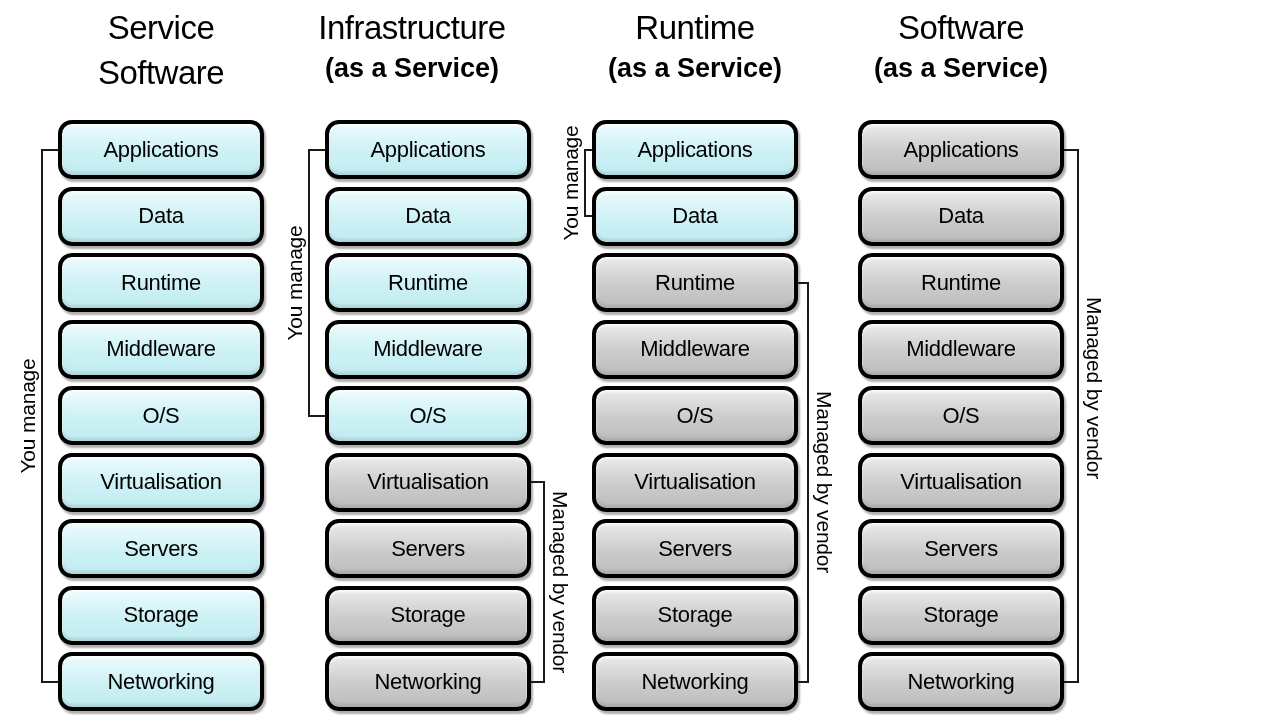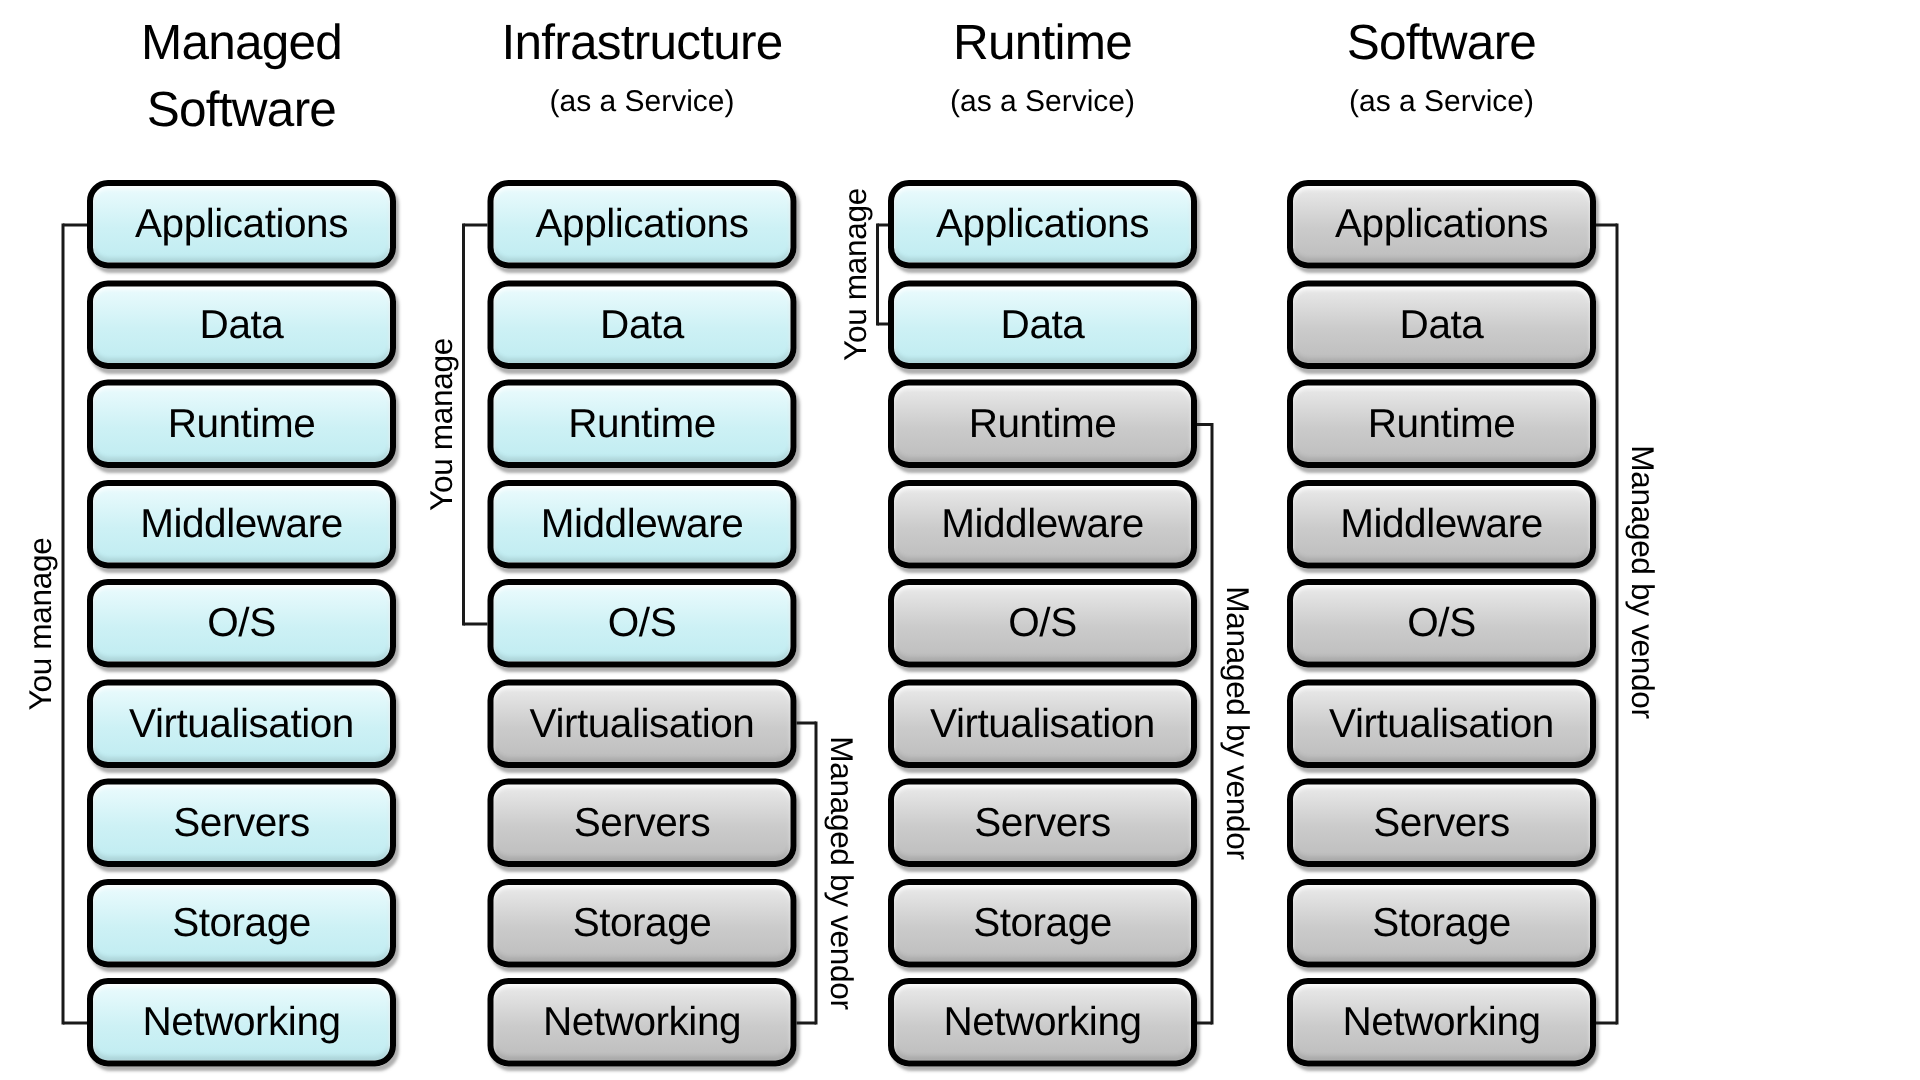--- a/index.html
+++ b/index.html
@@ -13,33 +13,34 @@
     overflow: hidden;
   }
   .col-header { position: absolute; text-align: center; }
   .col-title {
     font-size: 33px;
     line-height: 45px;
     white-space: nowrap;
     letter-spacing: -0.5px;
   }
   .col-subtitle {
-    font-size: 20px;
+    font-size: 27px;
     line-height: 36px;
     white-space: nowrap;
+    font-weight: bold;
   }
   .box {
     position: absolute;
     box-sizing: border-box;
     border: 4px solid var(--border, #000000);
     border-radius: 14px;
     display: flex;
     align-items: center;
     justify-content: center;
-    font-size: 27px;
+    font-size: 22px;
     letter-spacing: -0.3px;
     box-shadow:
       2px 3px 2px rgba(110,110,110,0.55),
       inset 0 2px 3px rgba(255,255,255,0.85),
       inset 0 -3px 3px rgba(0,0,0,0.10);
   }
   .box.you {
     background: linear-gradient(180deg, #ebfbfd 0%, var(--you-fill, #cdf1f5) 55%, #c0ecf1 100%);
   }
   .box.vendor {
@@ -51,37 +52,37 @@
     font-size: 21px;
     white-space: nowrap;
     letter-spacing: -0.2px;
   }
 </style>
 </head>
 <body>
 
 <div class="stage" id="stage">
     <div class="col-header" style="left: 1px; top: 5px; width: 320px;">
-      <div class="col-title">Managed</div>
+      <div class="col-title">Service</div>
       <div class="col-title">Software</div>
     </div>
     <div class="box you" style="left: 58px; top: 120px; width: 206px; height: 59px;">Applications</div>
     <div class="box you" style="left: 58px; top: 186.5px; width: 206px; height: 59px;">Data</div>
     <div class="box you" style="left: 58px; top: 253px; width: 206px; height: 59px;">Runtime</div>
     <div class="box you" style="left: 58px; top: 319.5px; width: 206px; height: 59px;">Middleware</div>
     <div class="box you" style="left: 58px; top: 386px; width: 206px; height: 59px;">O/S</div>
     <div class="box you" style="left: 58px; top: 452.5px; width: 206px; height: 59px;">Virtualisation</div>
     <div class="box you" style="left: 58px; top: 519px; width: 206px; height: 59px;">Servers</div>
     <div class="box you" style="left: 58px; top: 585.5px; width: 206px; height: 59px;">Storage</div>
     <div class="box you" style="left: 58px; top: 652px; width: 206px; height: 59px;">Networking</div>
     <div class="bracket-line" style="left: 41px; top: 148.5px; width: 2px; height: 534px;"></div>
     <div class="bracket-line" style="left: 42px; top: 148.5px; width: 16px; height: 2px;"></div>
     <div class="bracket-line" style="left: 42px; top: 680.5px; width: 16px; height: 2px;"></div>
     <div class="bracket-label" style="left: 28px; top: 415.5px; transform: translate(-50%, -50%) rotate(-90deg);">You manage</div>
-    <div class="col-header" style="left: 268px; top: 5px; width: 320px;">
+    <div class="col-header" style="left: 252px; top: 5px; width: 320px;">
       <div class="col-title">Infrastructure</div>
       <div class="col-subtitle">(as a Service)</div>
     </div>
     <div class="box you" style="left: 325px; top: 120px; width: 206px; height: 59px;">Applications</div>
     <div class="box you" style="left: 325px; top: 186.5px; width: 206px; height: 59px;">Data</div>
     <div class="box you" style="left: 325px; top: 253px; width: 206px; height: 59px;">Runtime</div>
     <div class="box you" style="left: 325px; top: 319.5px; width: 206px; height: 59px;">Middleware</div>
     <div class="box you" style="left: 325px; top: 386px; width: 206px; height: 59px;">O/S</div>
     <div class="box vendor" style="left: 325px; top: 452.5px; width: 206px; height: 59px;">Virtualisation</div>
     <div class="box vendor" style="left: 325px; top: 519px; width: 206px; height: 59px;">Servers</div>

